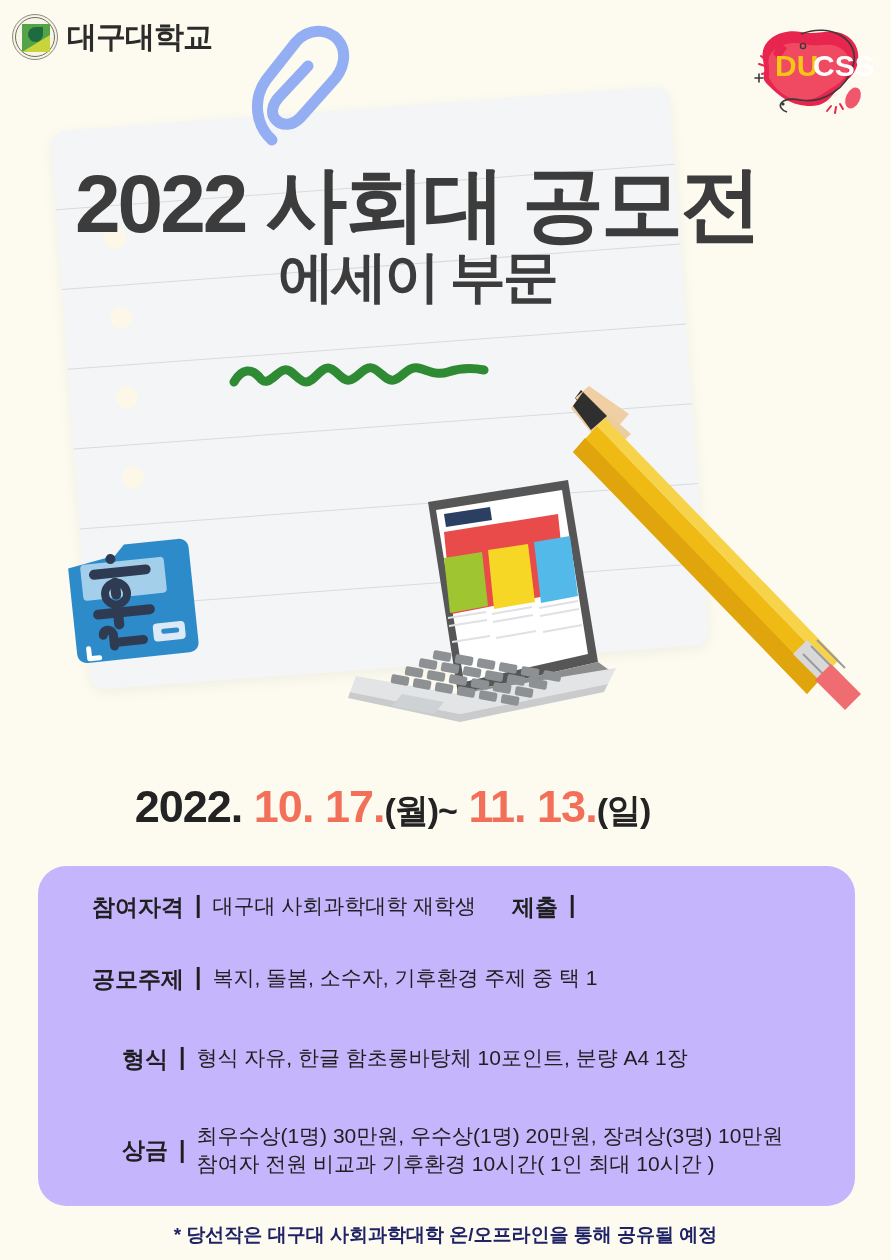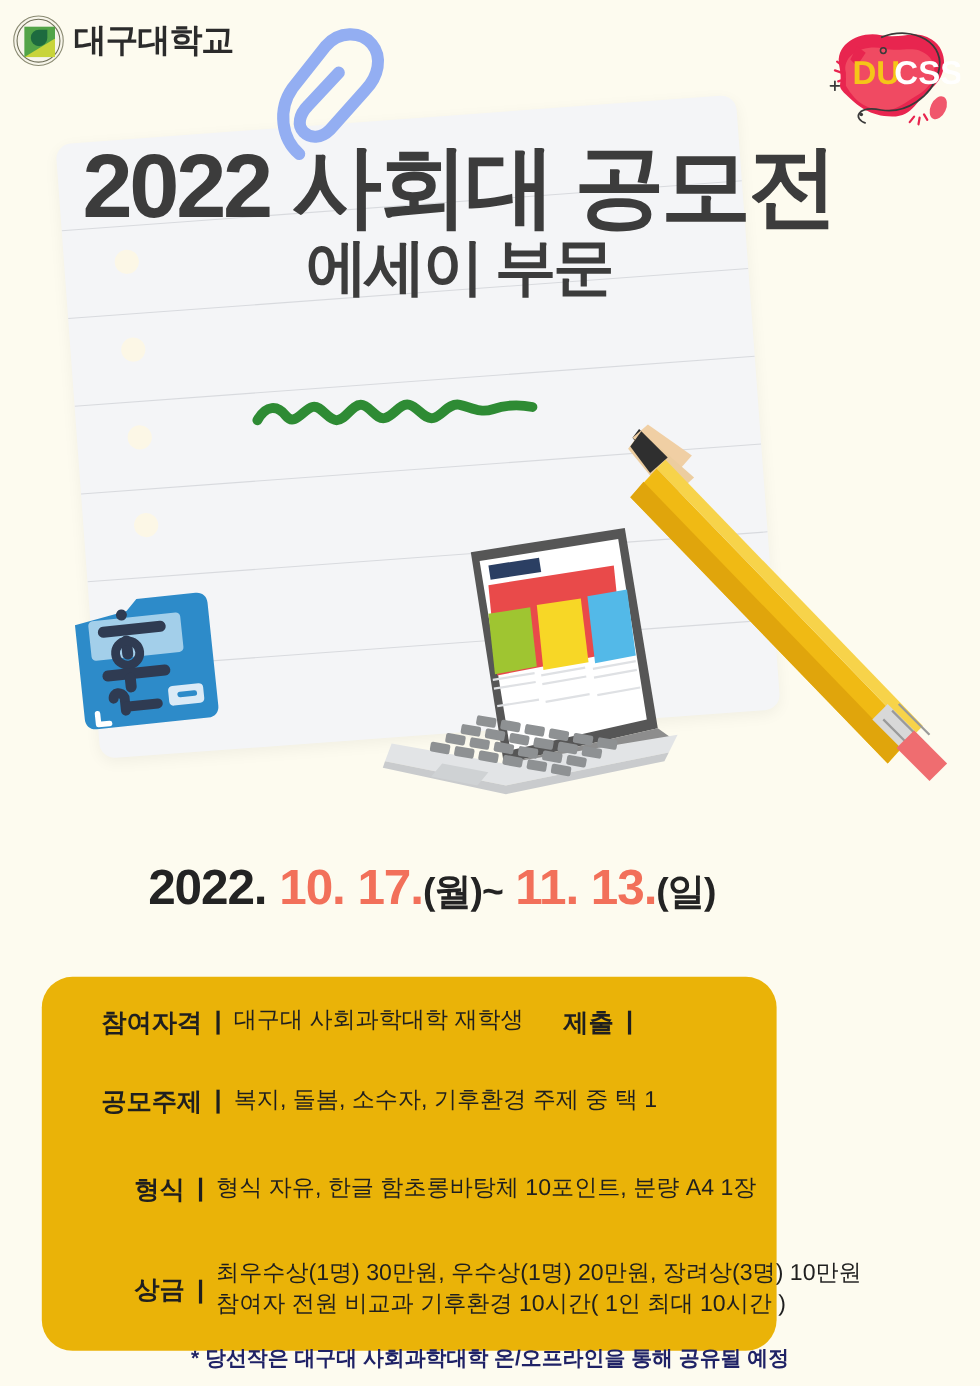--- a/index.html
+++ b/index.html
@@ -116,21 +116,21 @@
     left: 238px;
     top: 22px;
     width: 120px;
     height: 130px;
   }
 
   
   .title-block {
     position: absolute;
     left: 0;
-    top: 130px;
+    top: 164px;
     width: 834px;
     text-align: center;
     color: #3c3c3c;
     font-weight: bold;
     letter-spacing: -3px;
     line-height: 0.98;
     z-index: 5;
   }
   .title-line1 { font-size: 82px; }
   .title-line2 { font-size: 56px; margin-top: 6px; }
@@ -183,24 +183,24 @@
     color: #232323;
     z-index: 5;
   }
   .date-line .accent { color: #f2705a; }
   .date-line .small { font-size: 34px; }
 
   
   .info-panel {
     position: absolute;
     left: 38px;
-    top: 888px;
-    width: 668px;
+    top: 866px;
+    width: 817px;
     height: 340px;
-    background: #eab308;
+    background: #c4b5fd;
     border-radius: 28px;
     z-index: 3;
   }
   .info-row {
     position: absolute;
     display: flex;
     align-items: flex-start;
   }
   .lbl {
     font-size: 23px;

